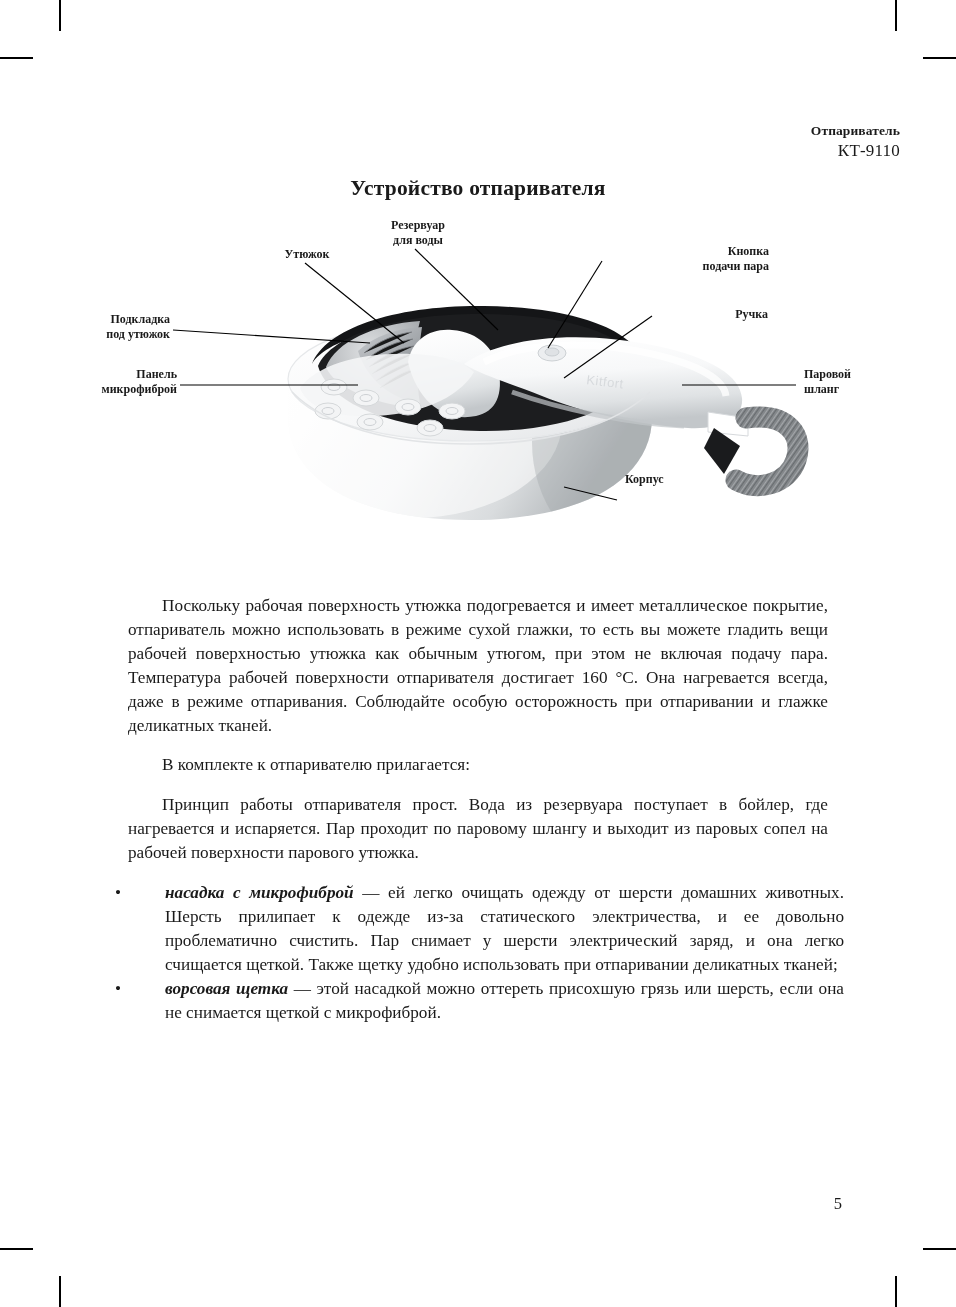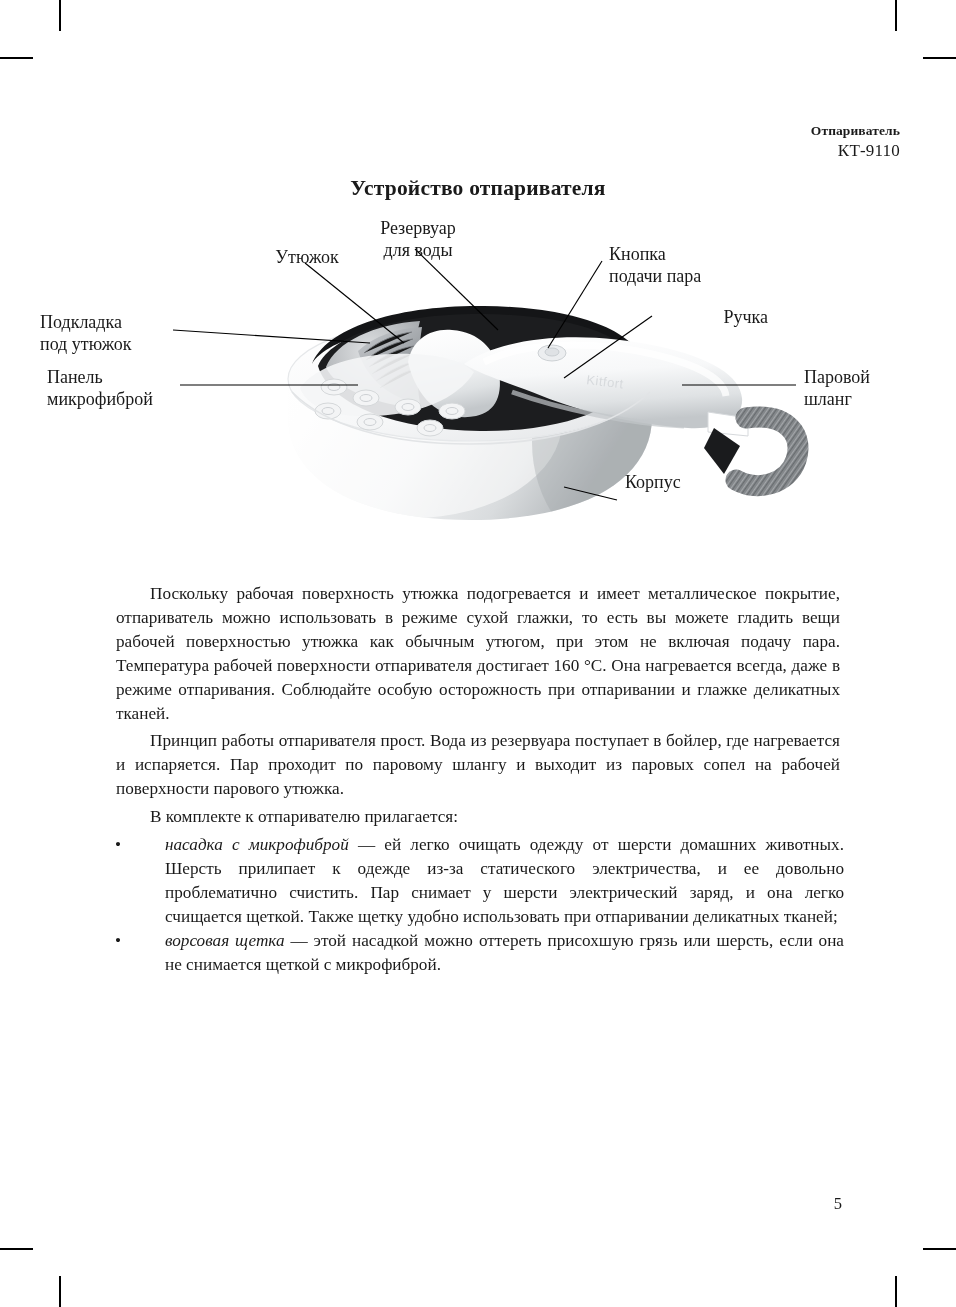--- a/index.html
+++ b/index.html
@@ -27,43 +27,43 @@
   
   .title{
     position:absolute;left:0;right:0;top:176px;text-align:center;
     font-size:21.5px;font-weight:bold;letter-spacing:.2px;
   }
 
   
   .figure{position:absolute;left:112px;top:212px;width:740px;height:330px;}
   .fig-svg{position:absolute;left:0;top:0;width:740px;height:330px;}
   .callout{
-    position:absolute;font-size:18px;line-height:1.21;white-space:pre-line;
-  }
-  .callout.r{text-align:left;}
+    position:absolute;font-size:12px;line-height:1.21;white-space:pre-line;font-weight:bold;
+  }
+  .callout.r{text-align:right;}
   .callout.l{text-align:left;}
   .callout.c{text-align:center;}
 
   
   .body{
     position:absolute;left:112px;top:578px;width:732px;
     font-size:17.2px;line-height:23.9px;text-align:justify;
     -moz-text-align-last:left;text-align-last:left;
     hyphens:manual;
   }
-  .body p{margin:4px;text-indent:34px;}
+  .body p{margin:16px;text-indent:34px;}
   ul.kit{margin:0;padding:0;list-style:none;}
   ul.kit li{
     position:relative;padding-left:53px;text-indent:0;
     text-align:justify;-moz-text-align-last:left;text-align-last:left;
   }
   ul.kit li .bul{
     position:absolute;left:3px;top:0;font-size:17.2px;line-height:23.9px;
   }
-  .bi{font-weight:normal;font-style:italic;}
+  .bi{font-weight:bold;font-style:italic;}
 
   
   .folio{
     position:absolute;left:0;right:114px;top:1194px;
     text-align:right;font-size:16.5px;
   }
 </style>
 </head>
 <body>
 
@@ -229,41 +229,41 @@
 
         <path d="M452 275 L505 288"></path>
       </g>
     </svg>
 
     <div class="callout c" style="left:246px;top:6px;width:120px;">Резервуар
 для воды</div>
 
     <div class="callout c" style="left:140px;top:35px;width:110px;">Утюжок</div>
 
-    <div class="callout l" style="left:497px;top:32px;width:160px;">Кнопка
+    <div class="callout l" style="left:497px;top:32px;width:160px;text-align:right;">Кнопка
 подачи пара</div>
 
     <div class="callout l" style="left:546px;top:95px;width:110px;text-align:right;">Ручка</div>
 
     <div class="callout r" style="left:-72px;top:100px;width:130px;">Подкладка
 под утюжок</div>
 
     <div class="callout l" style="left:692px;top:155px;width:120px;">Паровой
 шланг</div>
 
     <div class="callout r" style="left:-65px;top:155px;width:130px;">Панель
 микрофиброй</div>
 
     <div class="callout l" style="left:513px;top:260px;width:120px;">Корпус</div>
   </div>
 
   <div class="body">
     <p>Поскольку рабочая поверхность утюжка подогревается и имеет металлическое покрытие, отпариватель можно использовать в режиме сухой глажки, то есть вы можете гладить вещи рабочей поверхностью утюжка как обычным утюгом, при этом не включая подачу пара. Температура рабочей поверхности отпаривателя достигает 160 °С. Она нагревается всегда, даже в режиме отпаривания. Соблюдайте особую осторожность при отпаривании и глажке деликатных тканей.</p>
+    <p>В комплекте к отпаривателю прилагается:</p>
     <p>Принцип работы отпаривателя прост. Вода из резервуара поступает в бойлер, где нагревается и испаряется. Пар проходит по паровому шлангу и выходит из паровых сопел на рабочей поверхности парового утюжка.</p>
-    <p>В комплекте к отпаривателю прилагается:</p>
 
     <ul class="kit">
       <li>
         <span class="bul">•</span><span class="bi">насадка с микрофиброй</span><span> — ей легко очищать одежду от шерсти домашних животных. Шерсть прилипает к одежде из-за статического электричества, и ее довольно проблематично счистить. Пар снимает у шерсти электрический заряд, и она легко счищается щеткой. Также щетку удобно использовать при отпаривании деликатных тканей;</span>
       </li>
       <li>
         <span class="bul">•</span><span class="bi">ворсовая щетка</span><span> — этой насадкой можно оттереть присохшую грязь или шерсть, если она не снимается щеткой с микрофиброй.</span>
       </li>
     </ul>
   </div>

